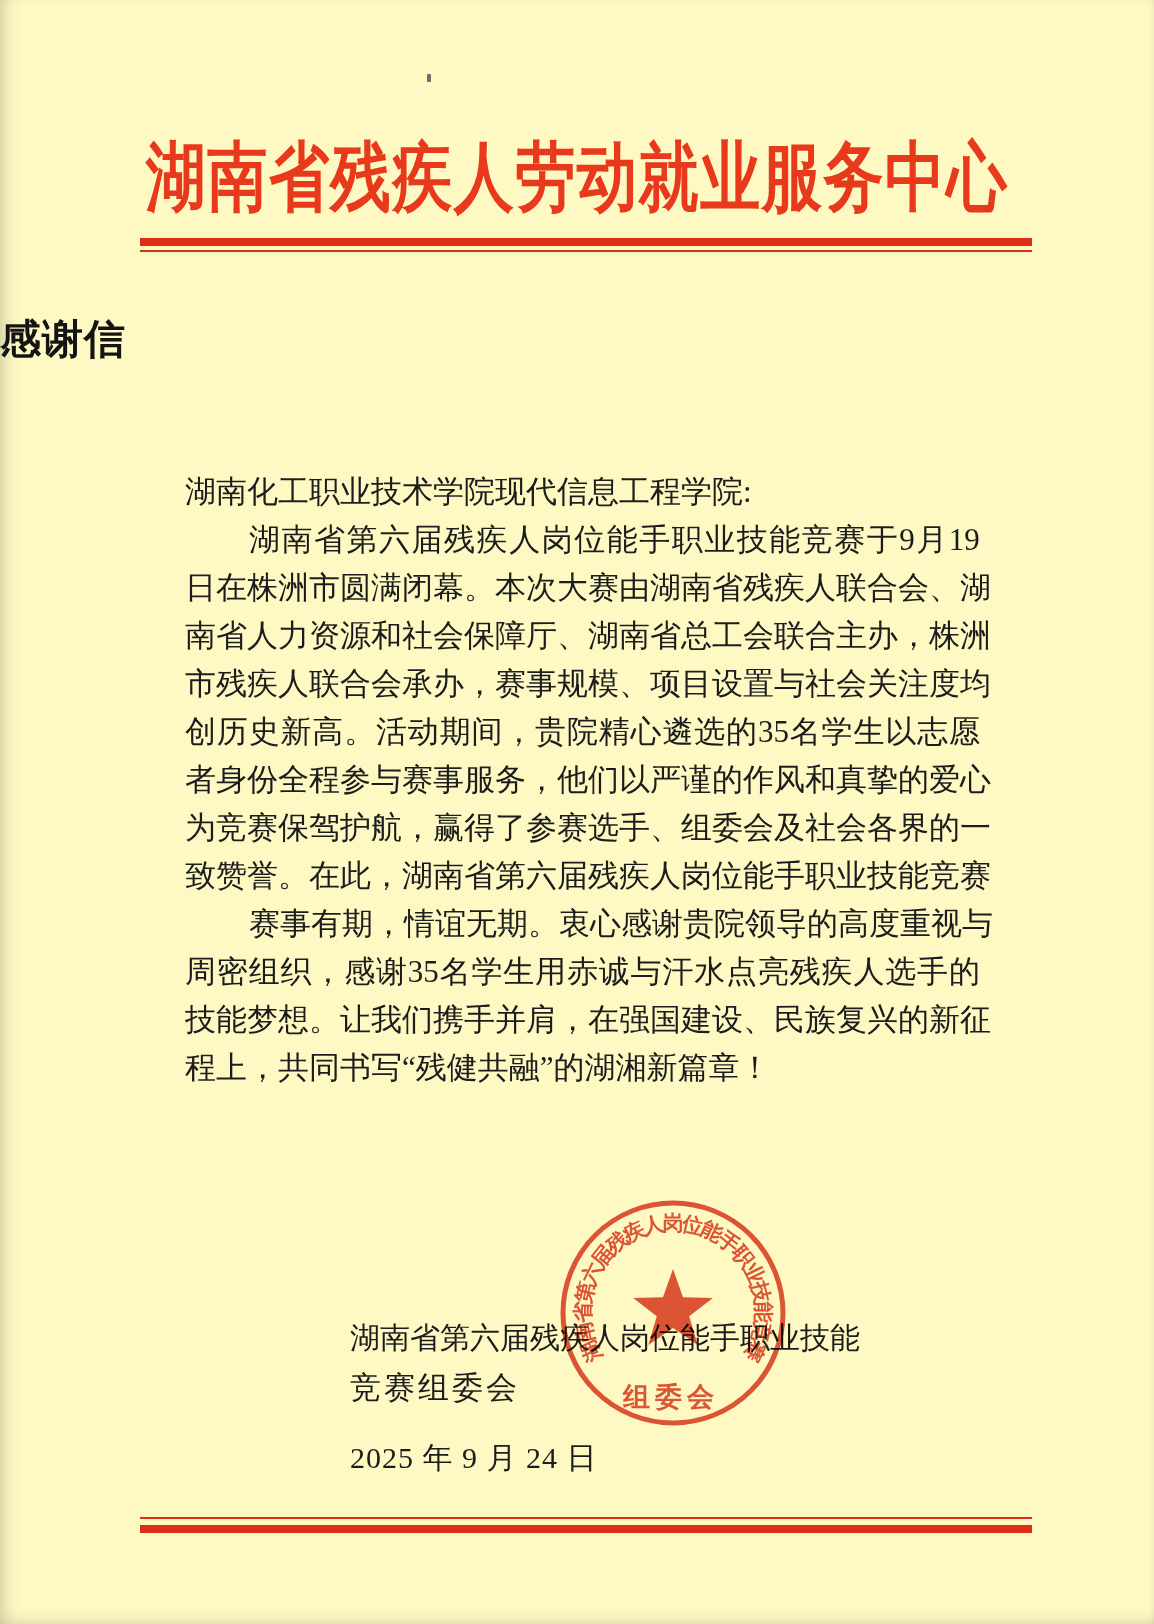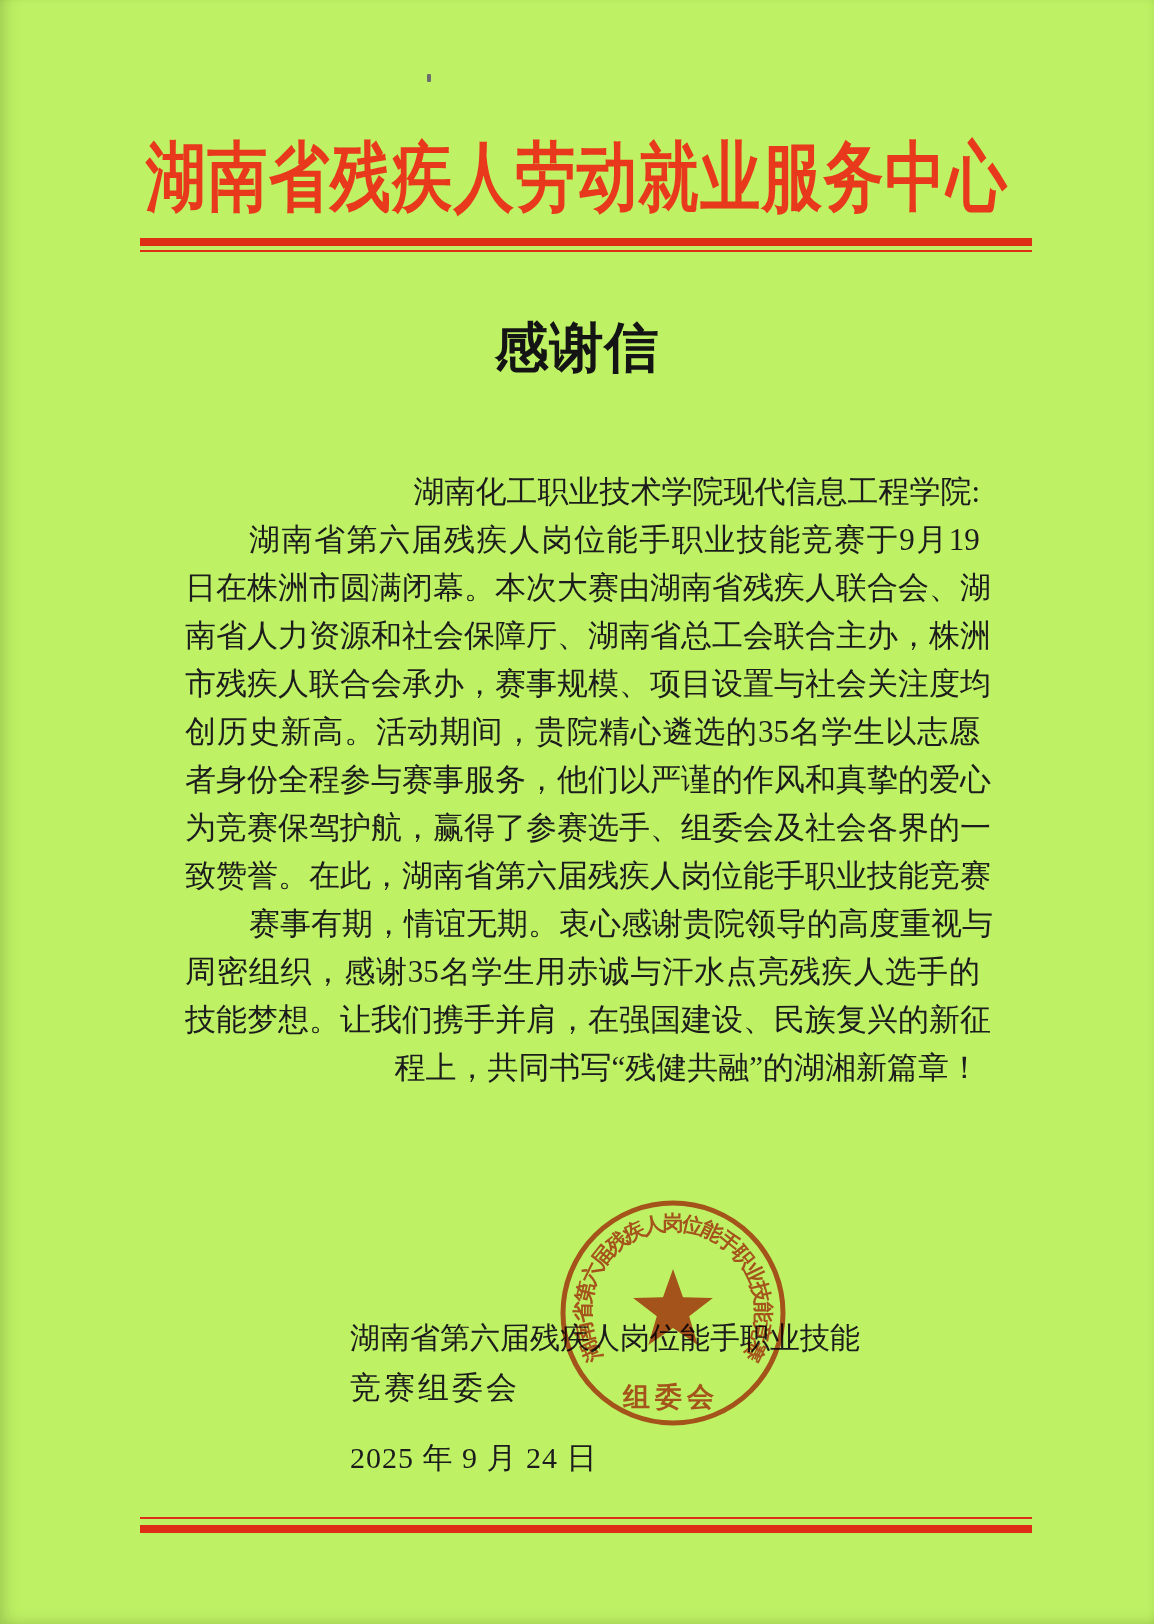--- a/index.html
+++ b/index.html
@@ -1,19 +1,19 @@
 <!DOCTYPE html>
 <html><head>
 <meta charset="utf-8">
 <style>
   html,body{margin:0;padding:0;background:#ffffff;}
   .page{
     position:relative;
     width:1154px;height:1624px;
-    background:#bef264;
+    background:#fef9c3;
     overflow:hidden;
     font-family:"Liberation Serif","DejaVu Serif",serif;
     color:#1e1e1e;
     box-shadow: inset 12px -8px 18px -10px rgba(0,0,0,0.22),
                 inset -5px 0 10px -7px rgba(0,0,0,0.14),
                 inset 0 6px 10px -8px rgba(0,0,0,0.08);
   }
   .speck{position:absolute;left:427px;top:74px;width:4px;height:8px;background:#6d6d6d;border-radius:1px;}
   .letterhead{
     position:absolute;top:134px;left:0;right:0;
@@ -25,29 +25,28 @@
   }
   .rule{position:absolute;left:140px;width:892px;}
   .rule.thick{height:8px;}
   .rule.thin{height:2px;}
   .rule.t1{top:238px;}
   .rule.t2{top:250px;}
   .rule.b1{top:1517px;}
   .rule.b2{top:1525px;}
   .doc-title{
     position:absolute;top:312px;left:0;right:0;
-    text-align:center;
-    font-size:54px;font-weight:bold;color:#141414;
+    font-size:41px;font-weight:bold;color:#141414;
     letter-spacing:1px;
   }
   .body-text{
     position:absolute;left:185px;top:468px;width:795px;
     font-size:31px;color:#1c1c1c;
   }
-  .line{height:48px;line-height:48px;white-space:nowrap;text-align:right;}
+  .line{height:48px;line-height:48px;white-space:nowrap;}
   .line.just{display:flex;justify-content:space-between;align-items:center;}
   .line.just span{display:inline-block;}
   .line.indent.just{padding-left:64px;}
   .signature{
     position:absolute;left:350px;top:1318px;width:640px;
     text-align:left;color:#1c1c1c;
   }
   .sig-line1{font-size:30px;line-height:40px;letter-spacing:0px;white-space:nowrap;}
   .sig-line2{font-size:31px;line-height:34px;margin-top:13px;letter-spacing:3px;}
   .sig-date{font-size:30px;line-height:32px;margin-top:37px;letter-spacing:1px;white-space:nowrap;}

